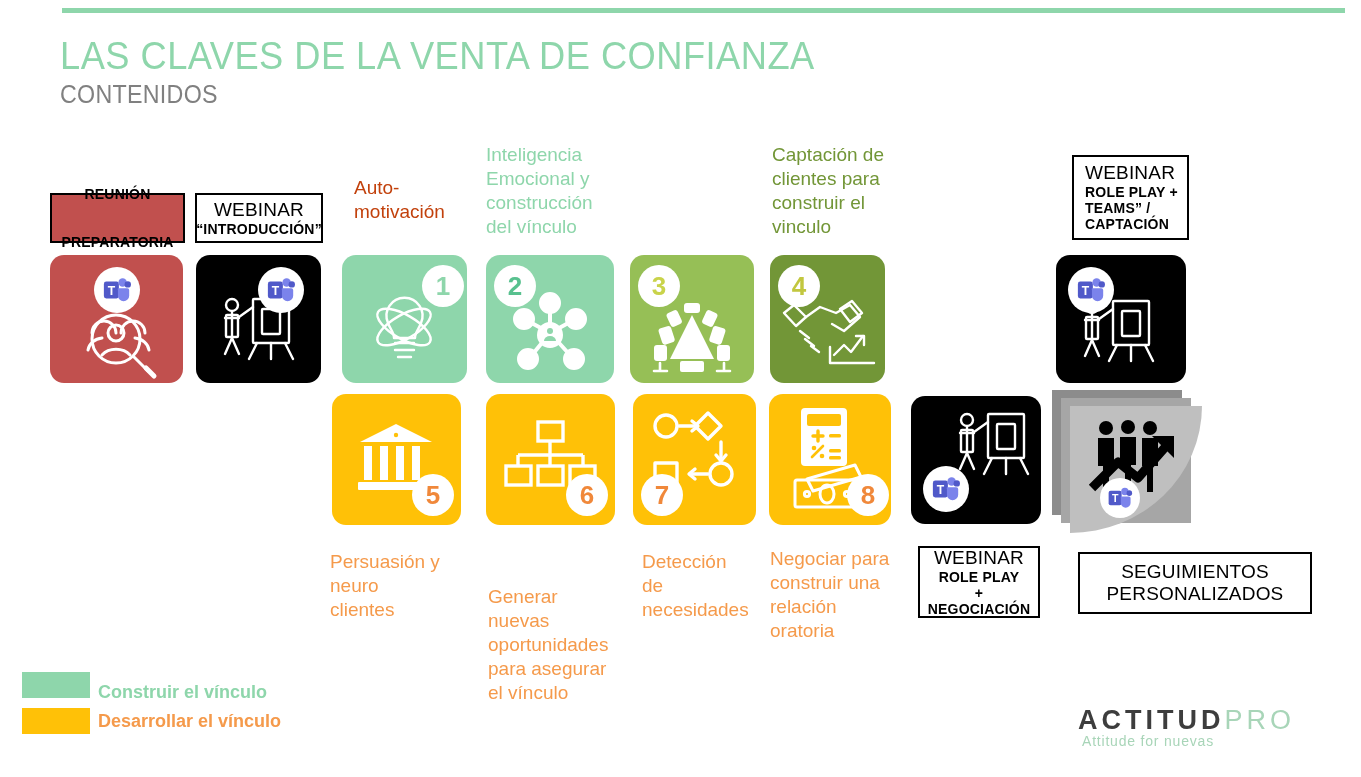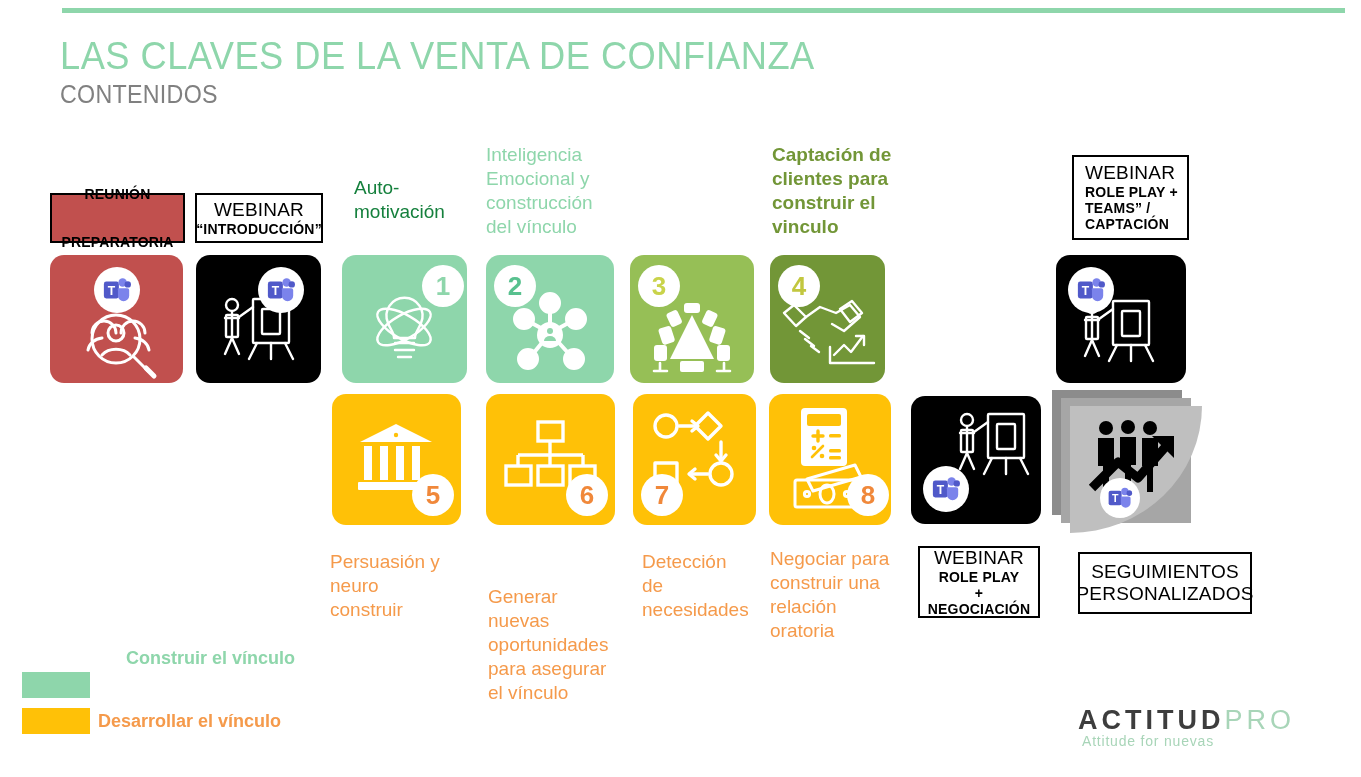--- a/index.html
+++ b/index.html
@@ -171,27 +171,27 @@
       <svg viewBox="0 0 32 32">
         <rect x="2" y="7" width="16" height="18" rx="2.5" fill="#5059c9"></rect>
         <text x="10" y="21" font-size="13" font-weight="700" fill="#ffffff" text-anchor="middle" font-family="Liberation Sans, sans-serif">T</text>
         <circle cx="22" cy="8" r="4.5" fill="#7b83eb"></circle>
         <path d="M17 14 h10 a2 2 0 0 1 2 2 v6 a6 6 0 0 1 -12 0 v-6 a2 2 0 0 1 0 -2 z" fill="#7b83eb"></path>
         <circle cx="27.5" cy="10" r="3.4" fill="#5059c9"></circle>
       </svg>
     </div>
   </div>
 
-  <div class="steptext" style="left: 354px; top: 176px; width: 120px; white-space: pre-line; color: #15803d;">Auto-
+  <div class="steptext" style="left: 354px; top: 176px; width: 120px; white-space: pre-line; color: #c2410c;">Auto-
 motivación</div>
   <div class="steptext" style="left: 486px; top: 143px; width: 130px; white-space: pre-line; color: rgb(142, 214, 171);">Inteligencia
 Emocional y
 construcción
 del vínculo</div>
-  <div class="steptext" style="left: 772px; top: 143px; width: 135px; white-space: pre-line; color: rgb(114, 150, 55); font-weight: bold;">Captación de
+  <div class="steptext" style="left: 772px; top: 143px; width: 135px; white-space: pre-line; color: rgb(114, 150, 55);">Captación de
 clientes para
 construir el
 vinculo</div>
 
   <div class="card" style="left:342px; top:255px; width:125px; height:128px; background:#8ed6ab;">
     <svg viewBox="0 0 125 128">
       <g fill="none" stroke="#ffffff" stroke-width="2.4" stroke-linecap="round" stroke-linejoin="round">
         <path d="M46 68 a18 18 0 1 1 33 0 c-2 6 -6 9 -6 15 h-21 c0 -6 -4 -9 -6 -15 z"></path>
         <path d="M53 88 h19 M53 95 h19 M56 102 h13"></path>
         <ellipse cx="62" cy="72" rx="30" ry="12" transform="rotate(30 62 72)"></ellipse>
@@ -338,21 +338,21 @@
         <circle cx="78" cy="100" r="2.6"></circle>
       </g>
     </svg>
     <div class="badge" style="left:78px; top:80px;">
       <span style="color:#f0883a">8</span>
     </div>
   </div>
 
   <div class="steptext" style="left: 330px; top: 550px; width: 140px; white-space: pre-line; color: rgb(245, 154, 75);">Persuasión y
 neuro
-construir</div>
+clientes</div>
   <div class="steptext" style="left: 488px; top: 537px; width: 140px; white-space: pre-line; color: rgb(245, 154, 75); margin-top: 48px;">Generar
 nuevas
 oportunidades
 para asegurar
 el vínculo</div>
   <div class="steptext" style="left: 642px; top: 550px; width: 128px; white-space: pre-line; color: rgb(245, 154, 75);">Detección
 de
 necesidades</div>
   <div class="steptext" style="left: 770px; top: 547px; width: 140px; white-space: pre-line; color: rgb(245, 154, 75);">Negociar para
 construir una
@@ -445,27 +445,27 @@
       <svg viewBox="0 0 32 32" style="width:26px;height:26px;">
         <rect x="2" y="7" width="16" height="18" rx="2.5" fill="#5059c9"></rect>
         <text x="10" y="21" font-size="13" font-weight="700" fill="#ffffff" text-anchor="middle" font-family="Liberation Sans, sans-serif">T</text>
         <circle cx="22" cy="8" r="4.5" fill="#7b83eb"></circle>
         <path d="M17 14 h10 a2 2 0 0 1 2 2 v6 a6 6 0 0 1 -12 0 v-6 a2 2 0 0 1 0 -2 z" fill="#7b83eb"></path>
         <circle cx="27.5" cy="10" r="3.4" fill="#5059c9"></circle>
       </svg>
     </div>
   </div>
 
-  <div class="labelbox" style="left:1078px; top:552px; width:174px; height:62px;">
+  <div class="labelbox" style="left:1078px; top:552px; width:234px; height:62px;">
     <span class="lb-main">SEGUIMIENTOS</span>
     <span class="lb-main">PERSONALIZADOS</span>
   </div>
 
   <div class="legend-sw" style="left:22px; top:672px; background:#8ed6ab;"></div>
-  <div class="legend-tx" style="left:98px; top:648px; color:#8ed6ab;margin-left:28px;">Construir el vínculo</div>
+  <div class="legend-tx" style="left:98px; top:682px; color:#8ed6ab;">Construir el vínculo</div>
 
   <div class="legend-sw" style="left:22px; top:708px; background:#ffc107;"></div>
   <div class="legend-tx" style="left:98px; top:711px; color:#f59a4b;">Desarrollar el vínculo</div>
 
   <div class="logo-main">
     <span class="a">ACTITUD</span><span class="b">PRO</span>
   </div>
   <div class="logo-sub">Attitude for nuevas</div>
 
 </div>

